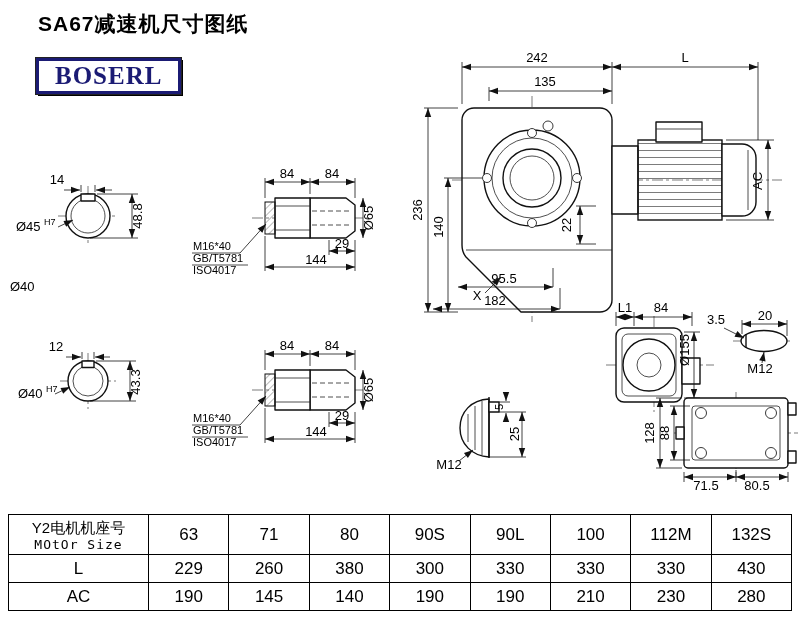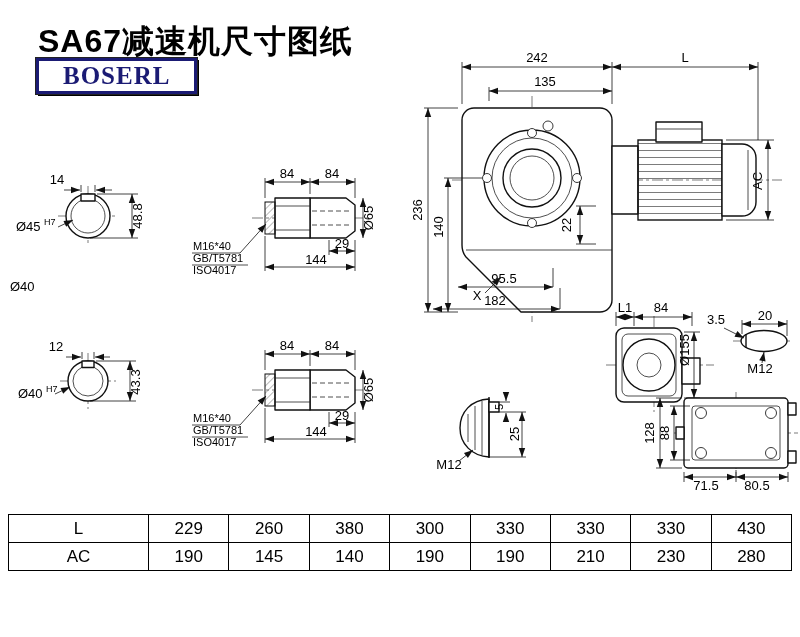--- a/index.html
+++ b/index.html
@@ -1,22 +1,22 @@
 <!DOCTYPE html>
 <html><head>
 <meta charset="utf-8">
 <style>
   html,body{margin:0;padding:0;}
   body{width:800px;height:637px;background:#fff;position:relative;overflow:hidden;
        font-family:"Liberation Sans",sans-serif;color:#000;}
-  .title{position:absolute;left:38px;top:20px;font-weight:bold;font-size:32px;
+  .title{position:absolute;left:38px;top:10px;font-weight:bold;font-size:21px;
          letter-spacing:1px;font-family:"Liberation Sans",sans-serif;}
   .logo{position:absolute;left:36px;top:58px;background:#fff;color:#1b1b74;
         border:3px solid #1b1b74;outline:1px solid #222;box-shadow:2px 2px 0 #000;
-        padding:1px 24px;font-family:"Liberation Serif",serif;font-weight:bold;
+        padding:1px 16px;font-family:"Liberation Serif",serif;font-weight:bold;
         font-size:25px;letter-spacing:1px;}
   svg{position:absolute;left:0;top:0;}
   svg text{font-family:"Liberation Sans",sans-serif;font-size:13px;fill:#000;text-anchor:middle;}
   svg text.s{font-size:11px;}
   svg text.xs{font-size:9px;}
   svg text.st{text-anchor:start;}
   .ol{fill:none;stroke:#111;stroke-width:1.4;stroke-linejoin:round;}
   .wh{fill:#fff;stroke:#111;stroke-width:1.4;stroke-linejoin:round;}
   .th{fill:none;stroke:#222;stroke-width:0.8;}
   .thw{fill:#fff;stroke:#222;stroke-width:0.9;}
@@ -318,20 +318,34 @@
       <col>
       <col>
       <col>
       <col>
       <col>
       <col>
       <col>
       <col>
     </colgroup>
   <tbody>
+      <tr class="hrow">
+    <td>
+      <div class="cn">Y2电机机座号</div>
+      <div class="en">MOtOr Size</div>
+    </td>
+    <td>63</td>
+    <td>71</td>
+    <td>80</td>
+    <td>90S</td>
+    <td>90L</td>
+    <td>100</td>
+    <td>112M</td>
+    <td>132S</td>
+  </tr>
   <tr class="drow">
     <td>L</td>
     <td>229</td>
     <td>260</td>
     <td>380</td>
     <td>300</td>
     <td>330</td>
     <td>330</td>
     <td>330</td>
     <td>430</td>

